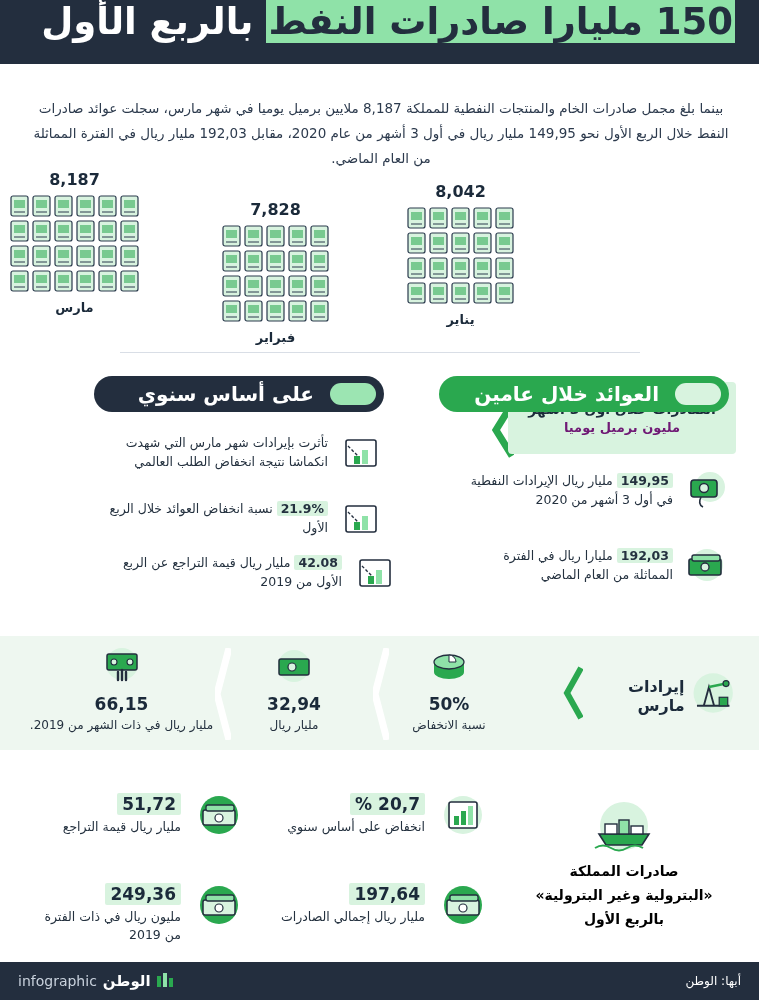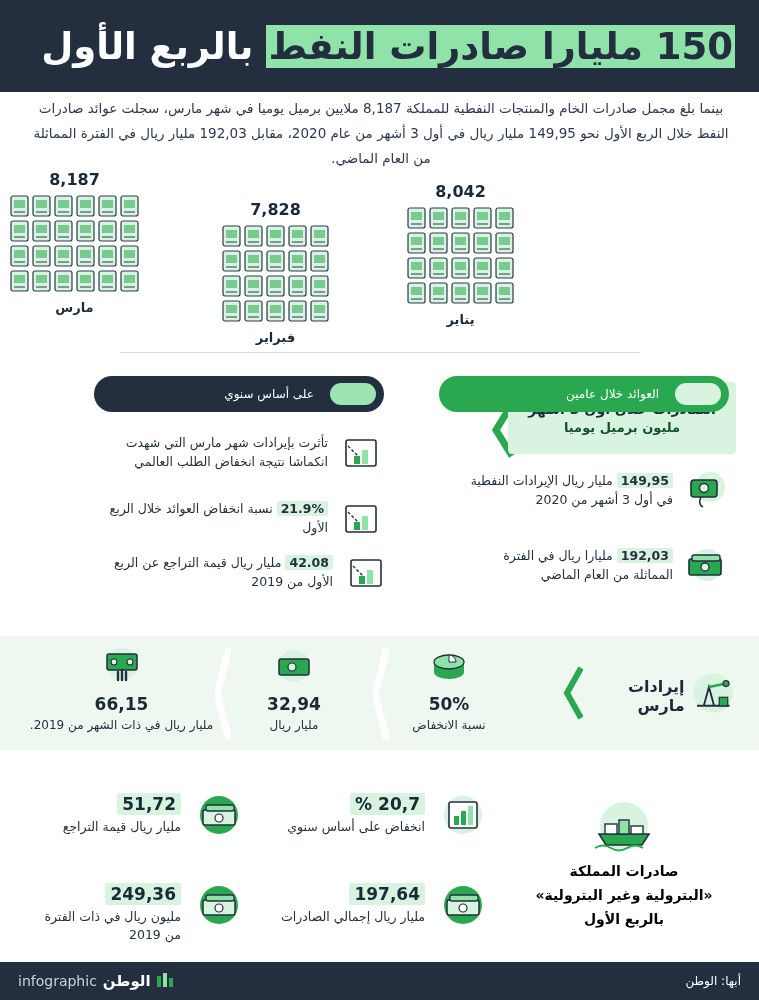--- a/index.html
+++ b/index.html
@@ -8,23 +8,23 @@
     background:#ffffff;
     font-family:"DejaVu Sans","Liberation Sans",sans-serif;
     color:#1b2a3a;
     position:relative;
     overflow:hidden;
   }
   .page{position:relative;width:759px;height:1000px;}
 
   
   .header{
-    position:absolute;top:0;left:0;width:759px;height:92px;
+    position:absolute;top:0;left:0;width:759px;height:64px;
     background:#232e3e;
-    display:flex;align-items:center;justify-content:flex-start;
+    display:flex;align-items:flex-start;justify-content:flex-start;
     padding:0 24px;box-sizing:border-box;
   }
   .header-title{
     color:#ffffff;font-size:37px;font-weight:bold;letter-spacing:-0.5px;
     direction:rtl;white-space:nowrap;
   }
   .header-title .hl{ background:#8fe2a8; color:#232e3e; padding:0 2px;}
 
   
   .intro{
@@ -42,31 +42,31 @@
   .bbl{width:19px;height:22px;}
   .picto-label{margin-top:8px;font-size:13px;color:#1b2a3a;direction:rtl;font-weight:600;}
 
   .side-badge{
     position:absolute;top:212px;left:508px;width:228px;height:72px;
     background:#d8f3df;border-radius:4px;
     display:flex;align-items:center;justify-content:center;
     flex-direction:column;direction:rtl;text-align:center;
   }
   .side-badge .l1{font-size:14px;font-weight:bold;color:#1b2a3a;}
-  .side-badge .l2{font-size:13px;font-weight:bold;color:#14532d;margin-top:3px;}
+  .side-badge .l2{font-size:13px;font-weight:bold;color:#701a75;margin-top:3px;}
   .chev{position:absolute;left:492px;top:232px;}
 
   
   .pill{
     position:absolute;height:36px;border-radius:18px;
     display:flex;align-items:center;direction:rtl;
   }
   .pill.dark{background:#232e3e;}
   .pill.green{background:#2aa84f;}
-  .pill .ptext{color:#ffffff;font-size:12px;font-weight:normal;padding:0 16px;}
+  .pill .ptext{color:#ffffff;font-size:20px;font-weight:bold;padding:0 16px;}
   .pill .pdot{width:46px;height:22px;border-radius:11px;background:#9ce5b2;margin-right:8px;}
   .pill.green .pdot{background:#d8f3df;}
 
   .rowitem{position:absolute;display:flex;align-items:center;direction:rtl;}
   .rowicon{
     width:46px;height:40px;flex:0 0 46px;margin-left:10px;
   }
   .rowtext{direction:rtl;text-align:right;font-size:12.5px;line-height:1.55;color:#24313f;}
   .hlnum{background:#d8f3df;padding:0 4px;border-radius:2px;font-weight:bold;}
 
@@ -539,21 +539,21 @@
           <rect x="16" y="24" width="6" height="8" fill="#2aa84f"></rect>
           <rect x="24" y="18" width="6" height="14" fill="#8fe2a8"></rect>
         </svg>
     </span>
     <span class="rowtext">
       <span class="hlnum">21.9%</span>
       <span>نسبة انخفاض العوائد خلال الربع الأول</span>
     </span>
   </div>
 
-  <div class="rowitem" style="top:552px;right:370px;width:300px;">
+  <div class="rowitem" style="top:552px;right:361px;width:300px;">
     <span class="rowicon">
       <svg width="46" height="40" viewBox="0 0 46 40">
           <rect x="8" y="8" width="30" height="26" rx="2" fill="#ffffff" stroke="#232e3e" stroke-width="1.6"></rect>
           <path d="M10 14 L20 24" stroke="#232e3e" stroke-width="1.4" stroke-dasharray="3 2"></path>
           <rect x="16" y="24" width="6" height="8" fill="#2aa84f"></rect>
           <rect x="24" y="18" width="6" height="14" fill="#8fe2a8"></rect>
         </svg>
     </span>
     <span class="rowtext">
       <span class="hlnum">42.08</span>

